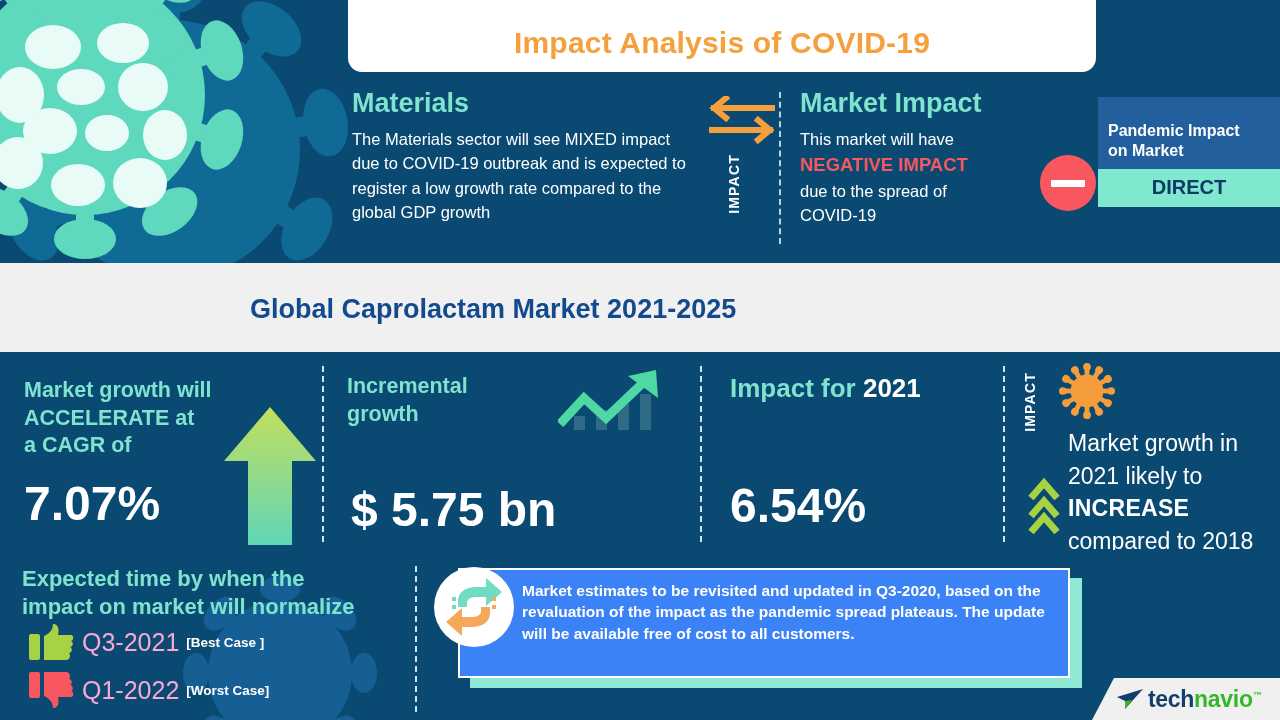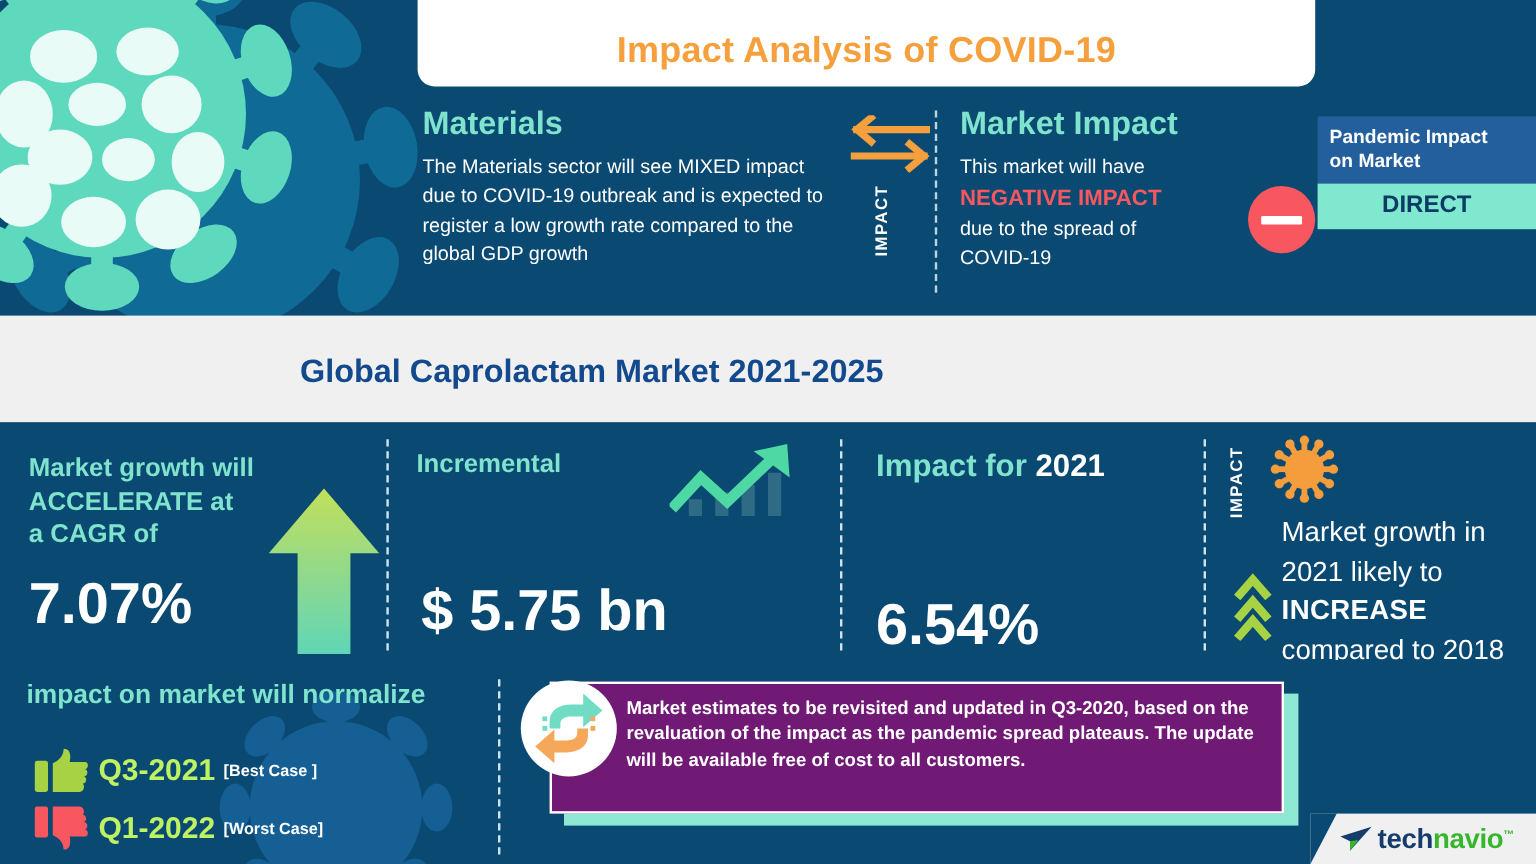--- a/index.html
+++ b/index.html
@@ -64,21 +64,21 @@
     position: absolute; left: 779px; top: 92px;
     width: 0; height: 152px;
     border-left: 2px dashed #b8d3e3;
   }
 
   
   .badge { position: absolute; left: 1098px; top: 97px; width: 182px; }
   .badge-head {
     background: #245f9d; color: #fff;
     font-size: 16px; font-weight: bold; line-height: 1.25;
-    padding: 8px 8px 8px 10px; text-align: left;
+    padding: 24px 8px 8px 10px; text-align: left;
   }
   .badge-head .l2 { display: block; }
   .badge-val {
     background: #7fe8ce; color: #0d3b66;
     font-size: 20px; font-weight: bold;
     text-align: center; padding: 7px 0 8px;
   }
   .minus-circle {
     position: absolute; left: 1040px; top: 155px;
     width: 56px; height: 56px; border-radius: 50%;
@@ -110,21 +110,21 @@
   .m-value {
     color: #ffffff; font-size: 48px; font-weight: bold; line-height: 1;
   }
   .m1 { position: absolute; left: 24px; top: 377px; width: 230px; }
   .m1 .m-value { position: absolute; top: 103px; left: 0; }
   .m2 { position: absolute; left: 347px; top: 373px; width: 230px; }
   .m2 .m-value { position: absolute; top: 113px; left: 4px; }
   .m3 { position: absolute; left: 730px; top: 372px; width: 280px; }
   .m3 .m-label { font-size: 26px; }
   .m3 .m-label .yr { color: #ffffff; }
-  .m3 .m-value { position: absolute; top: 126px; left: 0; }
+  .m3 .m-value { position: absolute; top: 110px; left: 0; }
 
   .vdash { position: absolute; width: 0; border-left: 2px dashed #cfe2ee; }
   .hdash { position: absolute; height: 0; border-top: 2px dashed #cfe2ee; }
 
   
   .big-arrow { position: absolute; left: 222px; top: 405px; width: 96px; height: 140px; }
 
   
   .growth-icon { position: absolute; left: 558px; top: 368px; width: 104px; height: 66px; }
 
@@ -146,37 +146,37 @@
   .bottom {
     position: absolute; left: 0; top: 550px; width: 1280px; height: 170px;
     background: #0a4a72;
   }
   .norm-head {
     position: absolute; left: 22px; top: 565px; width: 400px;
     color: #7fe3cd; font-size: 22px; font-weight: bold; line-height: 1.25;
   }
   .case-row { position: absolute; display: flex; align-items: center; }
   .case-row .q {
-    color: #bef264; font-size: 25px; font-weight: bold; margin-left: 8px;
+    color: #f9a8d4; font-size: 25px; font-weight: normal; margin-left: 8px;
   }
   .case-row .tag {
     color: #ffffff; font-size: 13.5px; font-weight: bold; margin-left: 7px;
   }
   .r1 { left: 28px; top: 623px; }
   .r2 { left: 28px; top: 671px; }
 
   .note-shadow {
     position: absolute; left: 470px; top: 578px;
     width: 612px; height: 110px;
     background: #8fe8d4;
   }
   .note-box {
     position: absolute; left: 458px; top: 568px;
     width: 612px; height: 110px;
-    background: #701a75; border: 2px solid #ffffff;
+    background: #3b82f6; border: 2px solid #ffffff;
     padding: 10px 14px 10px 62px;
   }
   .note-box p {
     color: #ffffff; font-size: 15.5px; font-weight: bold; line-height: 1.38;
   }
   .refresh-circle {
     position: absolute; left: 434px; top: 567px;
     width: 80px; height: 80px; border-radius: 50%;
     background: #ffffff;
   }
@@ -378,20 +378,21 @@
         <stop offset="55%" stop-color="#8ed98f"></stop>
         <stop offset="100%" stop-color="#5fd6b6"></stop>
       </linearGradient>
     </defs>
     <polygon fill="url(#gA)" points="48,2 94,56 70,56 70,140 26,140 26,56 2,56"></polygon>
   </svg>
 
   <div class="m2">
     <div class="m-label">
       <div>Incremental</div>
+      <div>growth</div>
     </div>
     <div class="m-value">$ 5.75 bn</div>
   </div>
   <svg class="growth-icon" viewBox="0 0 104 66">
     <g fill="#2f6b84">
       <rect x="16" y="48" width="11" height="14"></rect>
       <rect x="38" y="42" width="11" height="20"></rect>
       <rect x="60" y="36" width="11" height="26"></rect>
       <rect x="82" y="26" width="11" height="36"></rect>
     </g>
@@ -514,20 +515,21 @@
             <rect x="143" y="36" width="14" height="34" rx="4"></rect>
             <ellipse cx="150" cy="34" rx="20" ry="13"></ellipse>
           </g>
       </g>
     </g>
   </svg>
 
   <div class="vdash" style="left:415px; top:566px; height:146px;"></div>
 
   <div class="norm-head">
+    <div>Expected time by when the</div>
     <div>impact on market will normalize</div>
   </div>
 
   <div class="case-row r1">
     <svg width="46" height="38" viewBox="0 0 46 38">
       <g fill="#a6d243">
         <rect x="1" y="11" width="11" height="26" rx="2"></rect>
         <path d="M16 37 L16 13 C16 13 25 10 25 1 C33 1 30 12 30 12 L43 12 C46 12 46 17 43 18 C46 19 45 24 42 24 C45 25 44 30 41 30 C43 32 42 37 38 37 Z"></path>
       </g>
     </svg>

